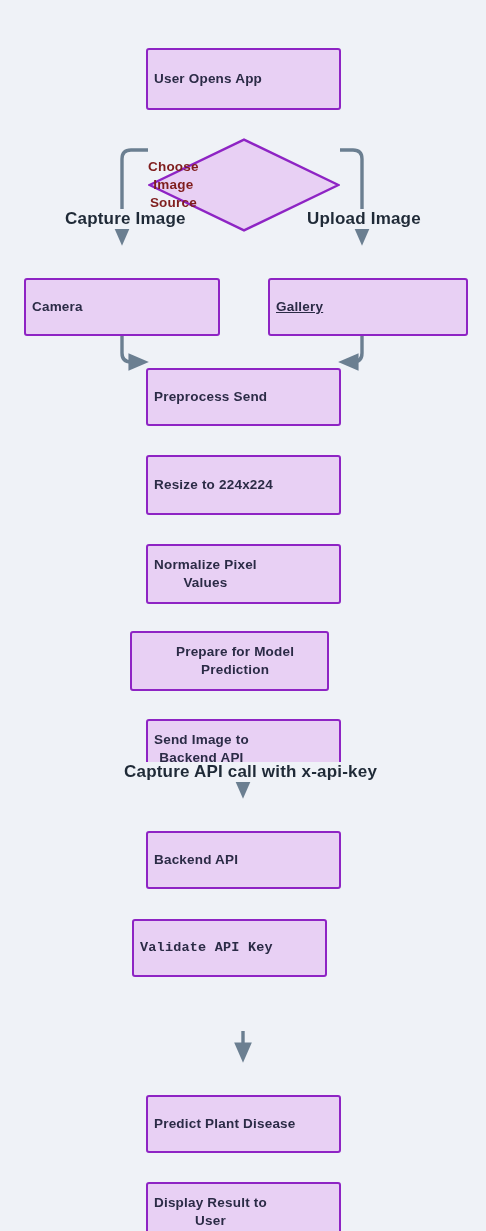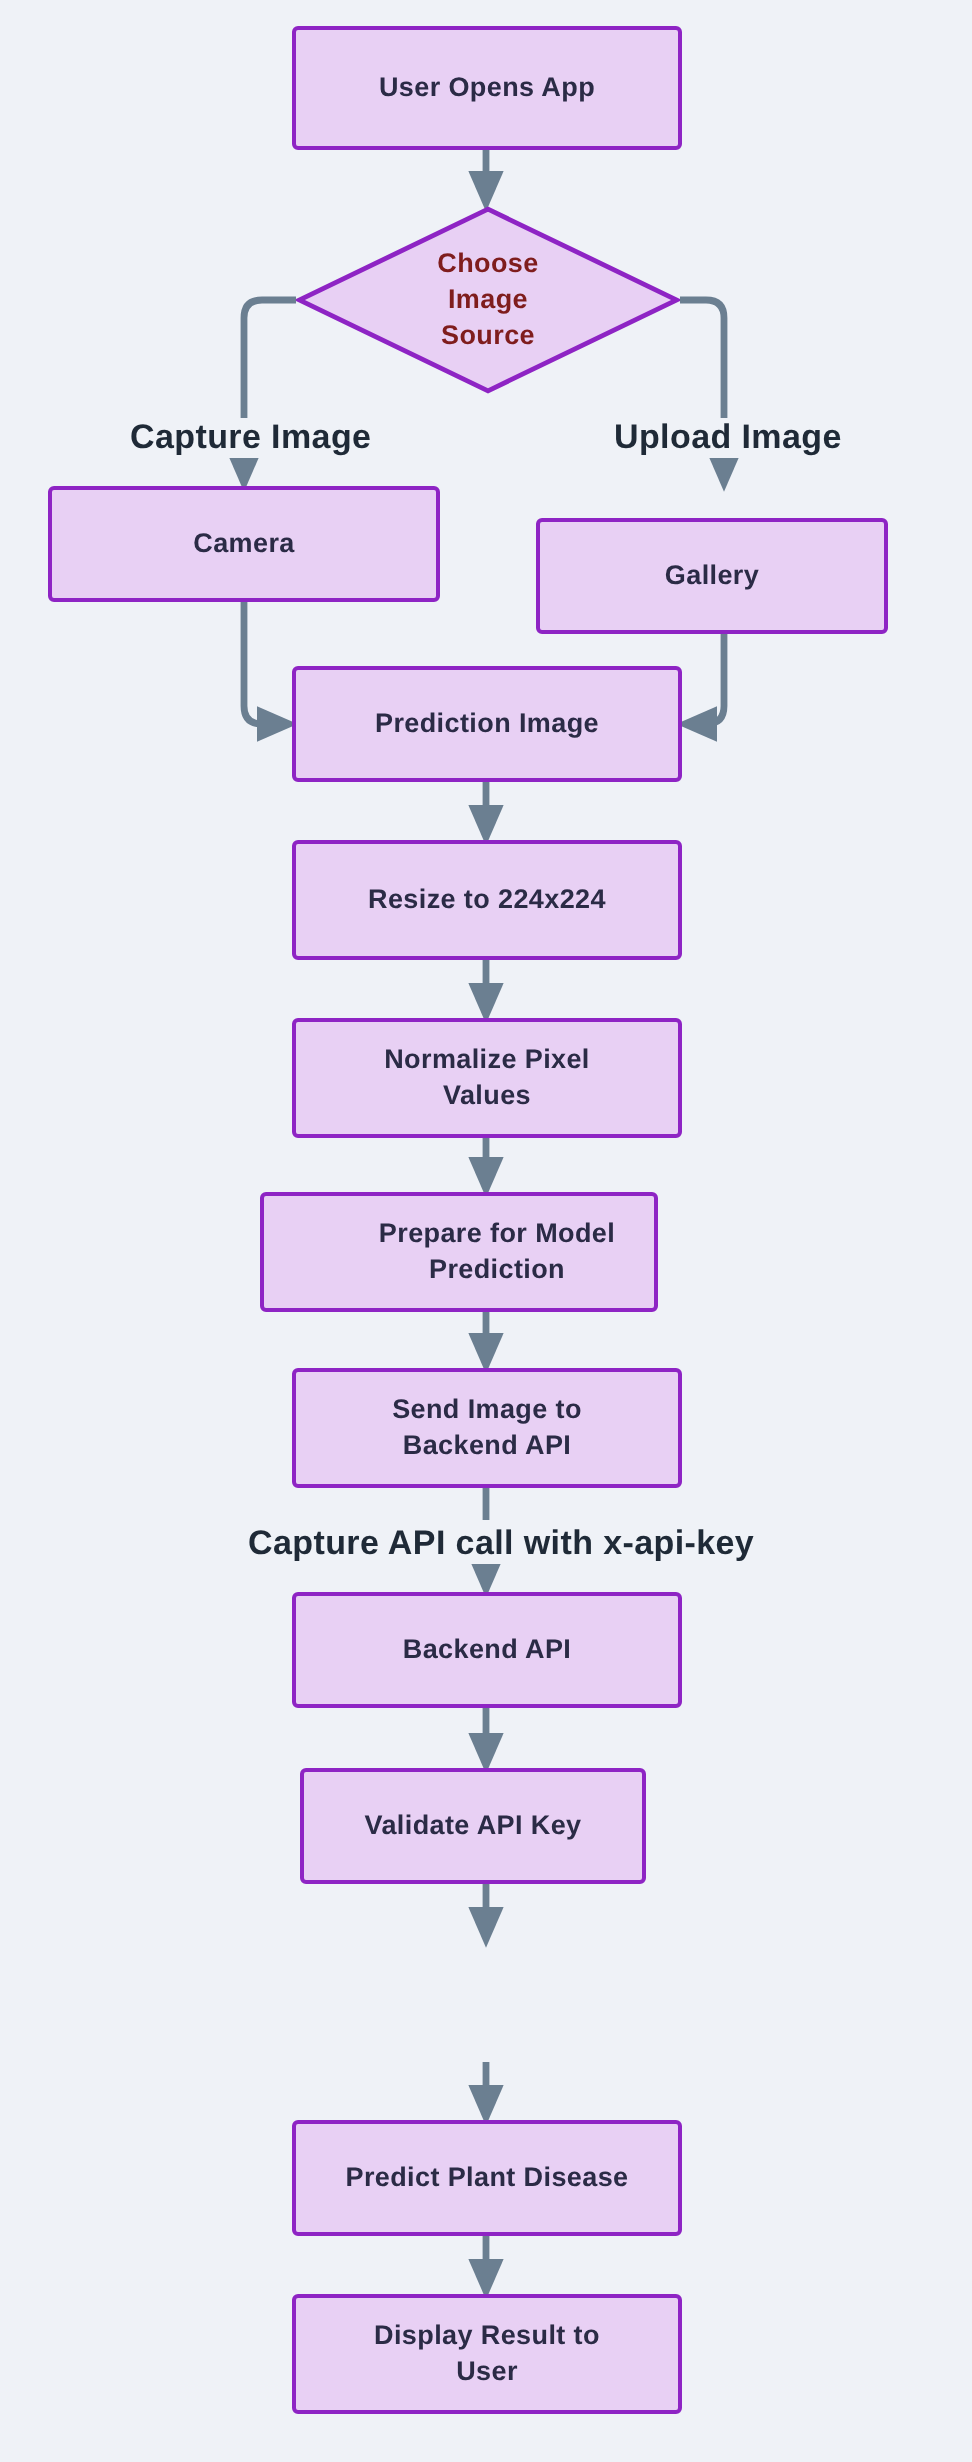--- a/index.html
+++ b/index.html
@@ -23,32 +23,32 @@
     top: 0;
     width: 486px;
     height: 1231px;
     pointer-events: none;
   }
   .node {
     position: absolute;
     box-sizing: border-box;
     display: flex;
     align-items: center;
-    justify-content: center;
     text-align: center;
     background: #e8d0f4;
     border: 2px solid #8e24c4;
     border-radius: 3px;
     color: #2b2b46;
     font-size: 13.5px;
     font-weight: bold;
     line-height: 1.35;
     letter-spacing: 0.2px;
     white-space: pre-line;
     padding: 2px 6px;
+    margin-top: 35px;
   }
   .node.diamond {
     background: transparent;
     border: none;
     border-radius: 0;
     padding: 0;
   }
   .diamond-shape {
     position: absolute;
     left: 0;
@@ -131,26 +131,26 @@
     </svg>
     <span class="diamond-label">Choose
 Image
 Source</span>
   </div>
 
   <div class="node" style="left:24px; top:243px; width:196px; height:58px;">
     <span>Camera</span>
   </div>
 
-  <div class="node" style="left:268px; top:259px; width:176px; height:58px;">
+  <div class="node" style="left:268px; top:243px; width:200px; height:58px;text-decoration:underline;">
     <span>Gallery</span>
   </div>
 
   <div class="node" style="left:146px; top:333px; width:195px; height:58px;">
-    <span>Prediction Image</span>
+    <span>Preprocess Send</span>
   </div>
 
   <div class="node" style="left:146px; top:420px; width:195px; height:60px;">
     <span>Resize to 224x224</span>
   </div>
 
   <div class="node" style="left:146px; top:509px; width:195px; height:60px;">
     <span>Normalize Pixel
 Values</span>
   </div>
@@ -162,21 +162,21 @@
 
   <div class="node" style="left:146px; top:684px; width:195px; height:60px;">
     <span>Send Image to
 Backend API</span>
   </div>
 
   <div class="node" style="left:146px; top:796px; width:195px; height:58px;">
     <span>Backend API</span>
   </div>
 
-  <div class="node" style="left:150px; top:884px; width:173px; height:58px;">
+  <div class="node" style="left:132px; top:884px; width:195px; height:58px;font-family:Liberation Mono, monospace;">
     <span>Validate API Key</span>
   </div>
 
 
   <div class="node" style="left:146px; top:1147px; width:195px; height:60px;">
     <span>Display Result to
 User</span>
   </div>
 
   <div class="node" style="left:146px; top:1060px; width:195px; height:58px;">

